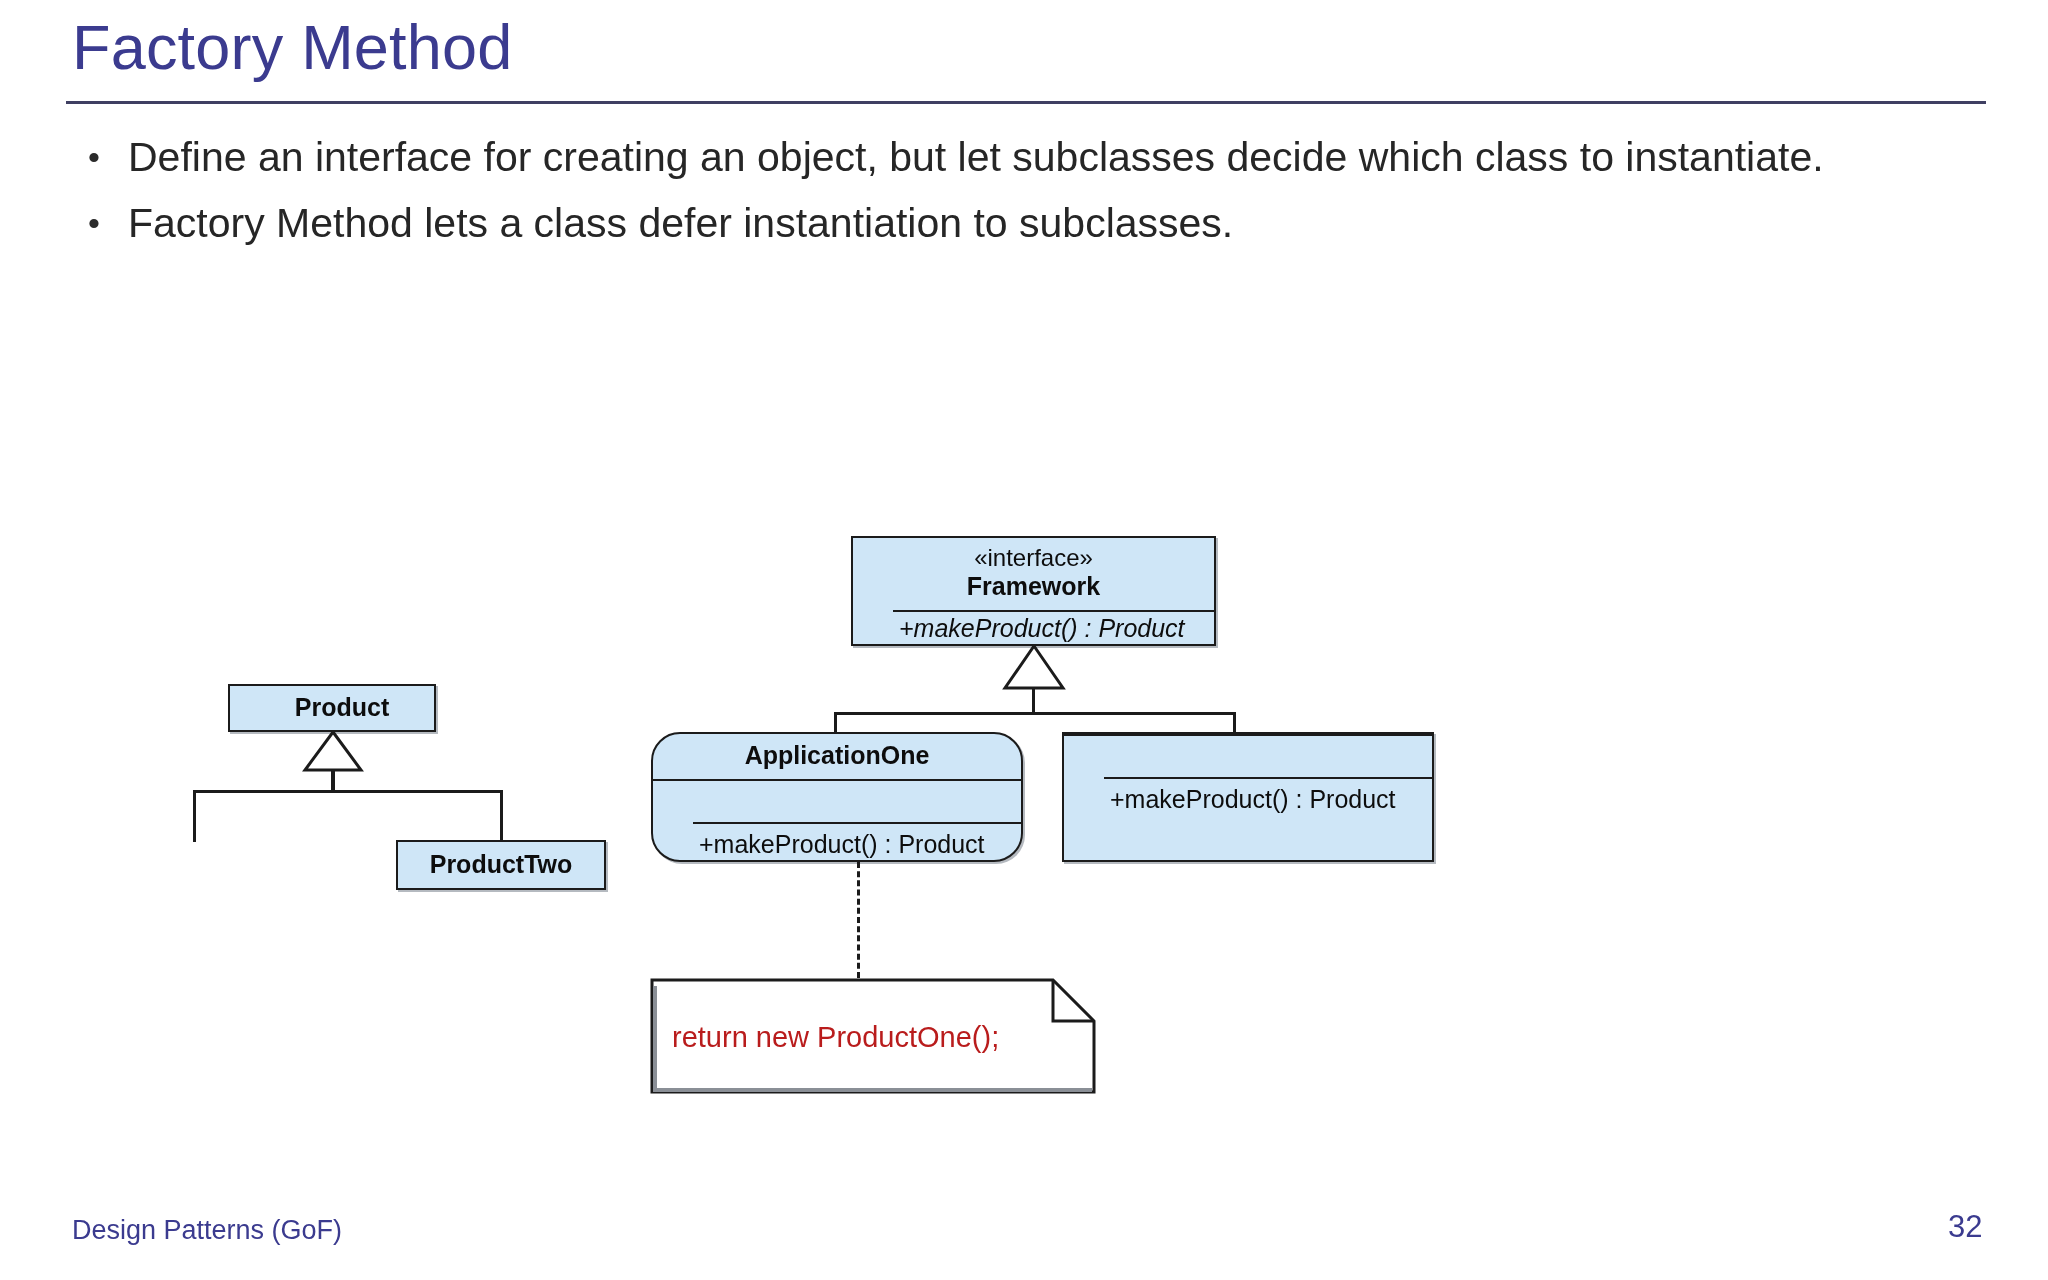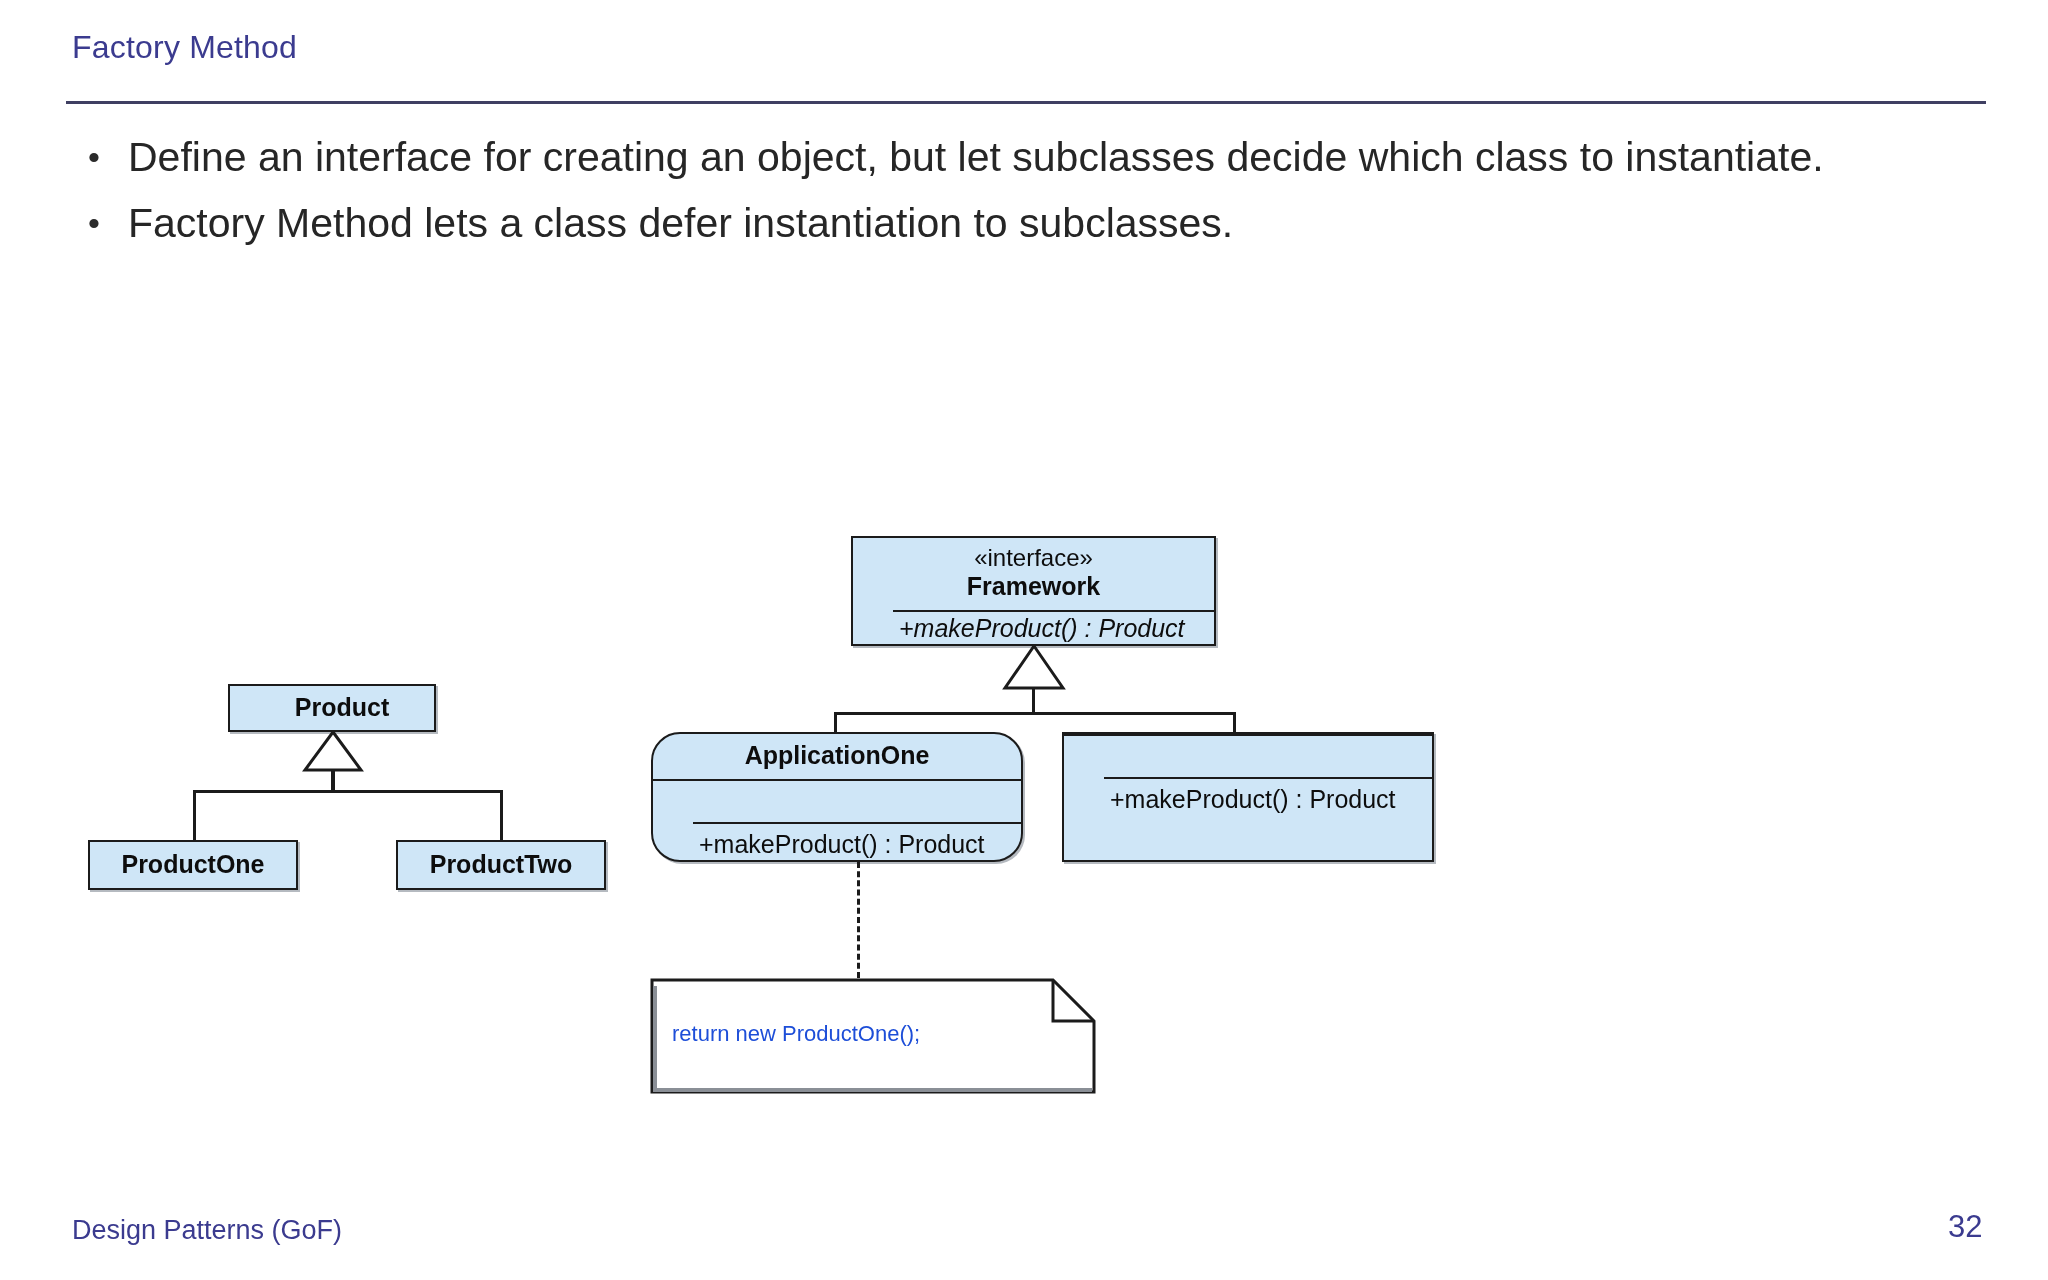--- a/index.html
+++ b/index.html
@@ -15,21 +15,21 @@
     overflow: hidden;
     font-family: "Liberation Sans", sans-serif;
     -webkit-font-smoothing: antialiased;
   }
 
   
   .slide-title {
     position: absolute;
     left: 72px;
     top: 16px;
-    font-size: 32px;
+    font-size: 63px;
     line-height: 62px;
     color: #3B3B8F;
     font-weight: 400;
     letter-spacing: 0.2px;
     white-space: nowrap;
   }
   .title-rule {
     position: absolute;
     left: 66px;
     top: 101px;
@@ -131,22 +131,22 @@
     position: absolute;
   }
 
   
   .note-box {
     position: absolute;
     box-sizing: border-box;
   }
   .note-text {
     position: absolute;
-    font-size: 22px;
-    color: #1d4ed8;
+    font-size: 29px;
+    color: #b91c1c;
     white-space: nowrap;
   }
 
   
   .footer-left {
     position: absolute;
     left: 72px;
     top: 1246px;
     transform: translateY(-100%);
     font-size: 27px;
@@ -226,25 +226,20 @@
   </div>
 
   <svg class="gen-arrow" style="left:302px; top:730px; width:62px; height:42px;" viewBox="0 0 62 42">
     <polygon points="31,2 59,40 3,40" fill="#ffffff" stroke="#1b1b1b" stroke-width="3"></polygon>
   </svg>
   <div class="line vline" style="left:331px; top:770px; width:4px; height:22px;"></div>
   <div class="line hline" style="left:193px; top:790px; width:310px; height:3px;"></div>
   <div class="line vline" style="left:193px; top:790px; width:3px; height:52px;"></div>
   <div class="line vline" style="left:500px; top:790px; width:3px; height:52px;"></div>
 
-  <div class="uml-box" style="left:88px; top:840px; width:210px; height:50px;">
-    <div class="uml-compartment cmp-title" style="height:46px; line-height:44px;">
-      <span>ProductOne</span>
-    </div>
-  </div>
 
   <div class="uml-box" style="left:396px; top:840px; width:210px; height:50px;">
     <div class="uml-compartment cmp-title" style="height:46px; line-height:44px;">
       <span>ProductTwo</span>
     </div>
   </div>
 
   <div class="dashed-v" style="left:857px; top:862px; height:116px;"></div>
 
   <svg class="note-box" style="left:648px; top:976px; width:450px; height:120px;" viewBox="0 0 450 120">

